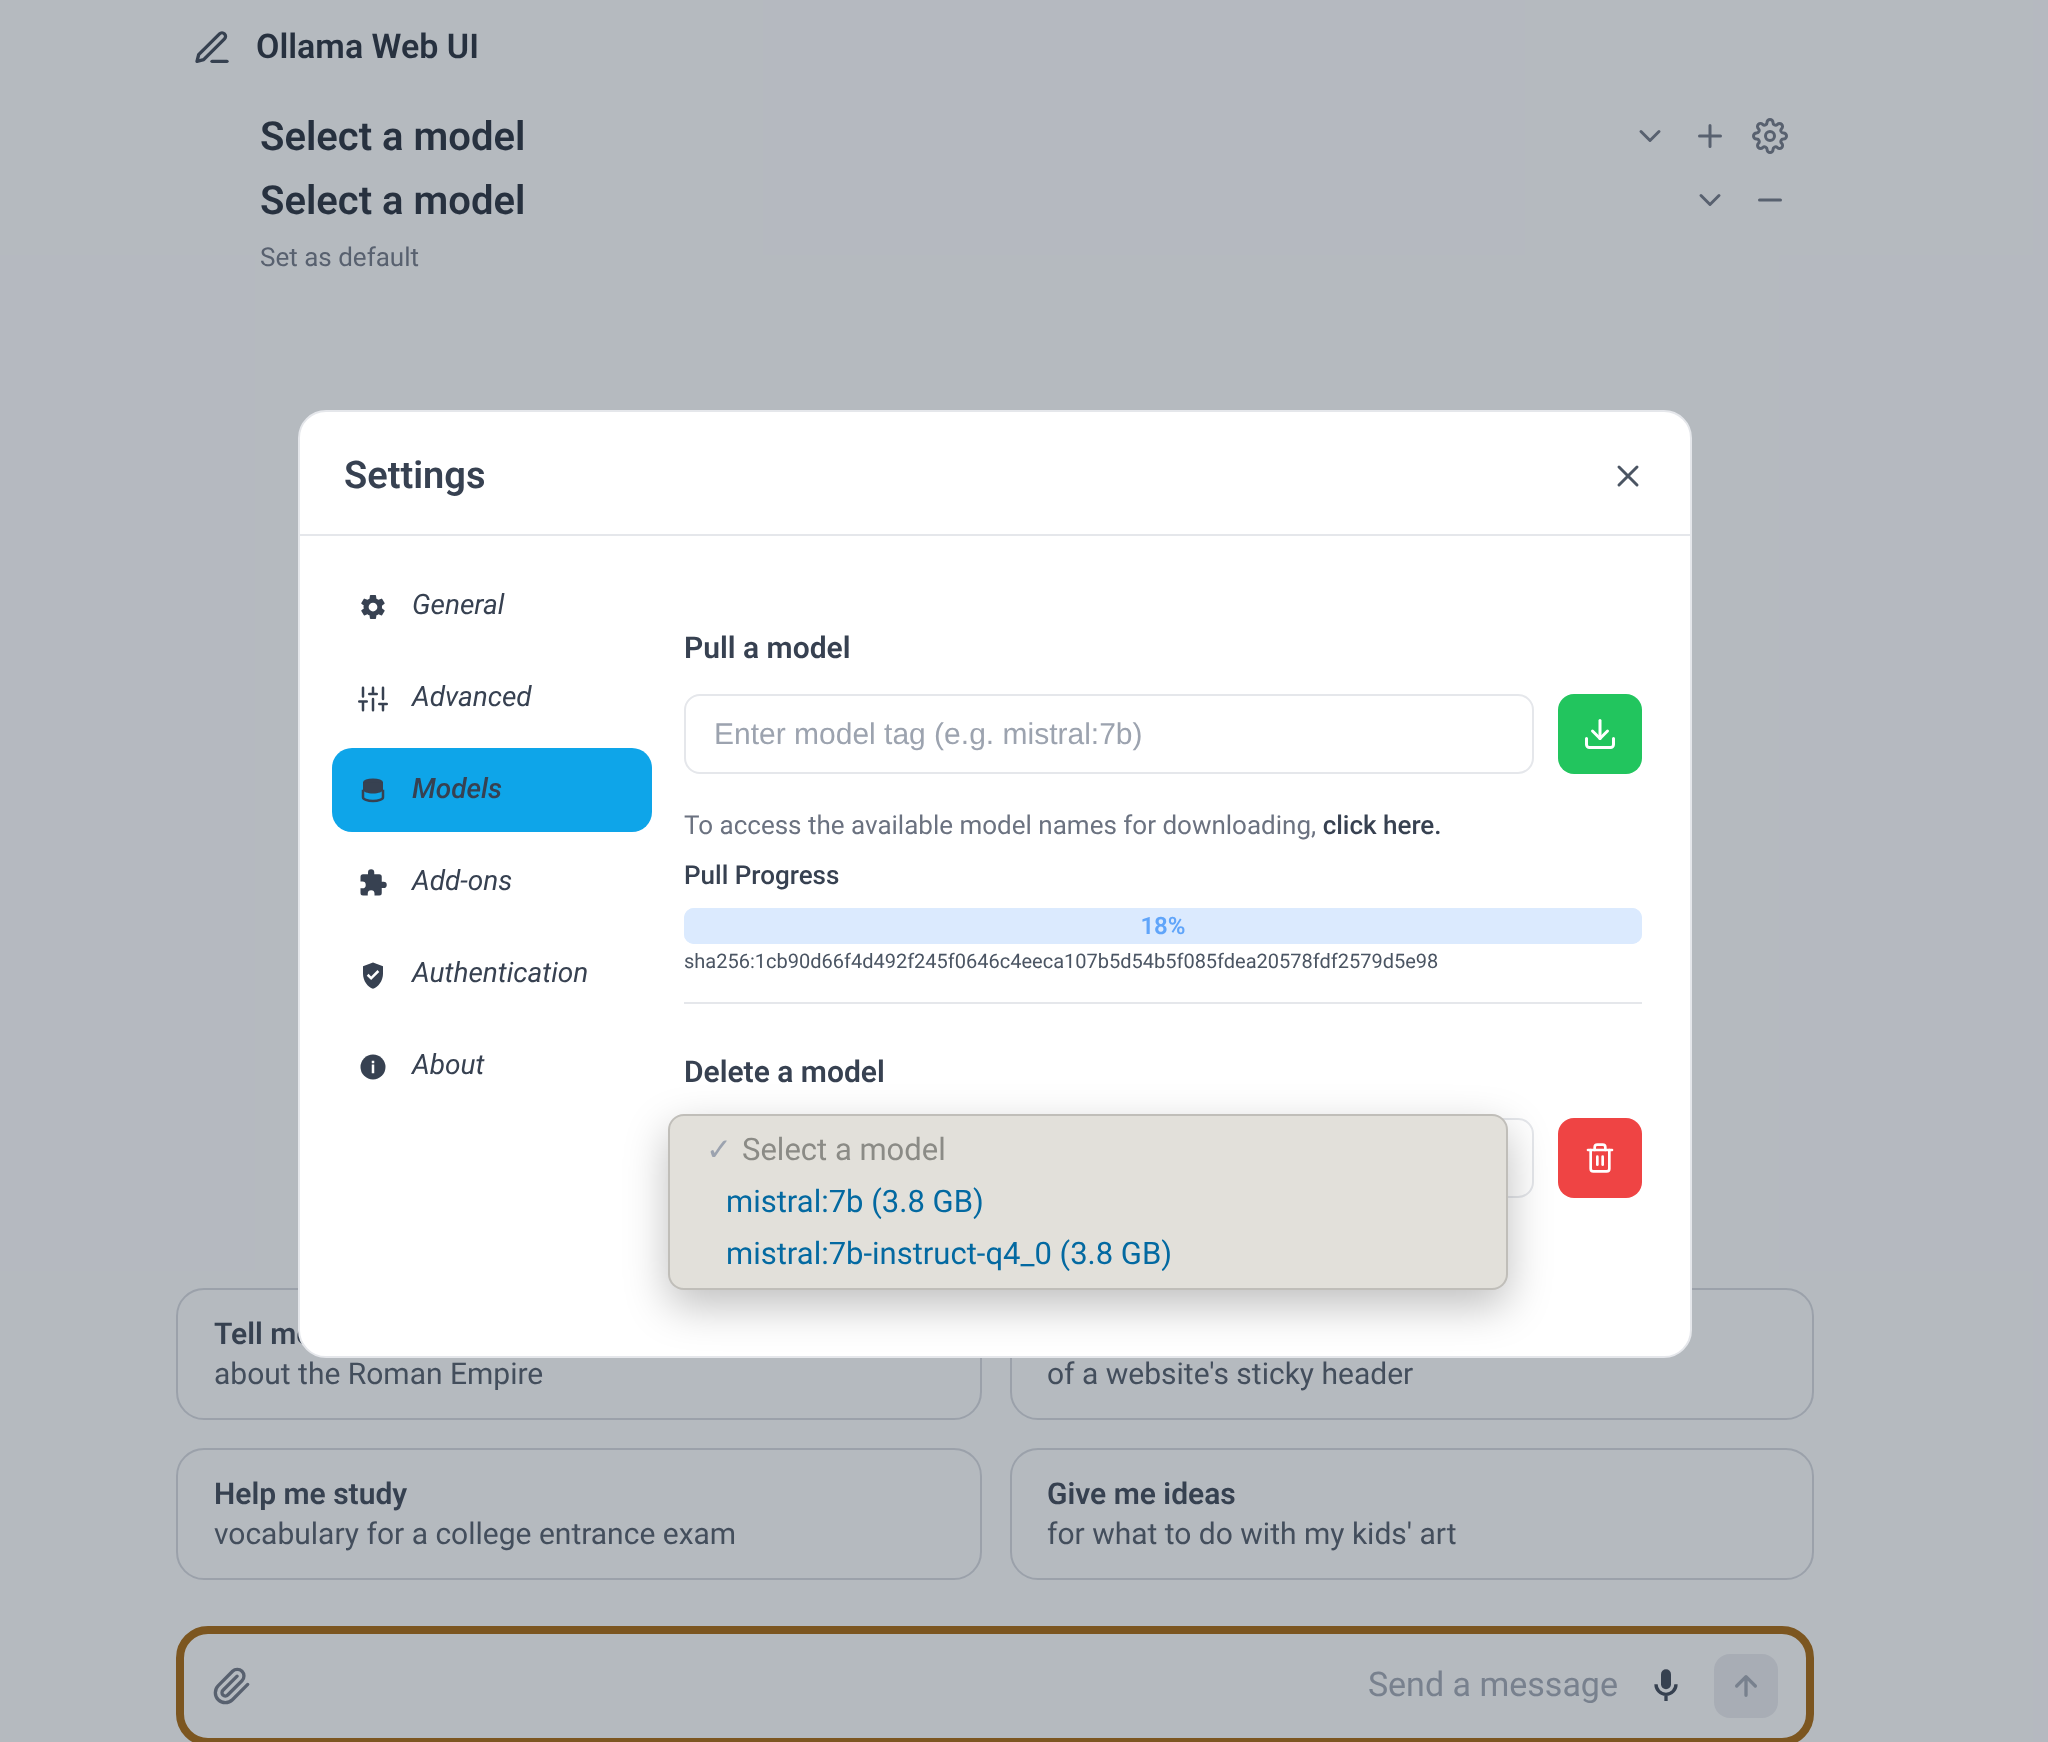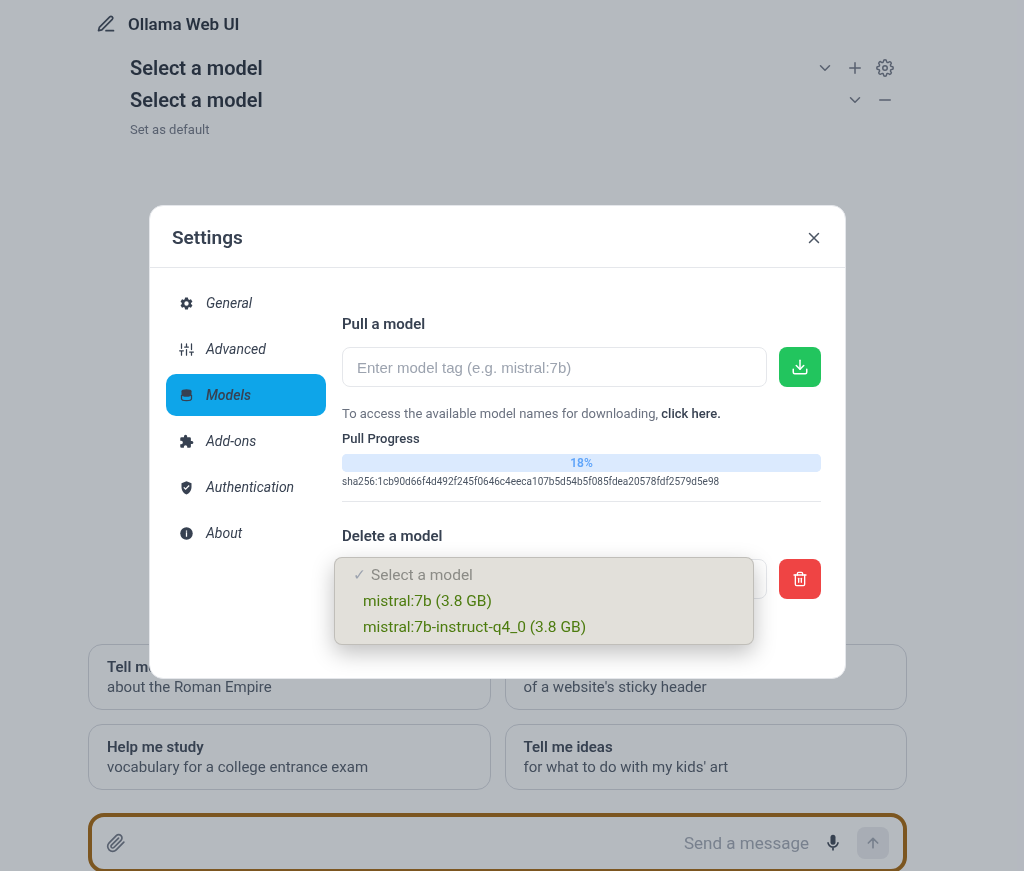--- a/index.html
+++ b/index.html
@@ -151,21 +151,21 @@
     top: -2px; left: -8px;
     width: 420px;
     background: #e2e0da;
     border: 1px solid rgba(0,0,0,0.15);
     border-radius: 8px;
     box-shadow: 0 8px 22px rgba(0,0,0,0.25);
     padding: 4px 0;
   }
   .dd-item {
     padding: 4px 18px;
-    font-size: 15.5px; color: #4d7c0f;
+    font-size: 15.5px; color: #0369a1;
     cursor: pointer;
     display: flex; align-items: center; gap: 6px;
   }
   .dd-item .chk { width: 12px; color:#9ca3af; }
   .dd-item.placeholder { color: #8b8b86; }
   .dd-item:not(.placeholder) { padding-left: 28px; }
 
   svg { display: block; }
 </style>
 </head>
@@ -229,21 +229,21 @@
     </div>
     <div class="suggestion">
       <div class="t1">Show me a code snippet</div>
       <div class="t2">of a website's sticky header</div>
     </div>
     <div class="suggestion">
       <div class="t1">Help me study</div>
       <div class="t2">vocabulary for a college entrance exam</div>
     </div>
     <div class="suggestion">
-      <div class="t1">Tell me ideas</div>
+      <div class="t1">Give me ideas</div>
       <div class="t2">for what to do with my kids' art</div>
     </div>
   </div>
 
   <div class="compose">
     <span>
       <svg width="20" height="20" viewBox="0 0 24 24" fill="none" stroke="#6b7280" stroke-width="2" stroke-linecap="round" stroke-linejoin="round">
           <path d="m21.44 11.05-9.19 9.19a6 6 0 0 1-8.49-8.49l8.57-8.57A4 4 0 1 1 18 8.84l-8.59 8.57a2 2 0 0 1-2.83-2.83l8.49-8.48"></path>
         </svg>
     </span>

